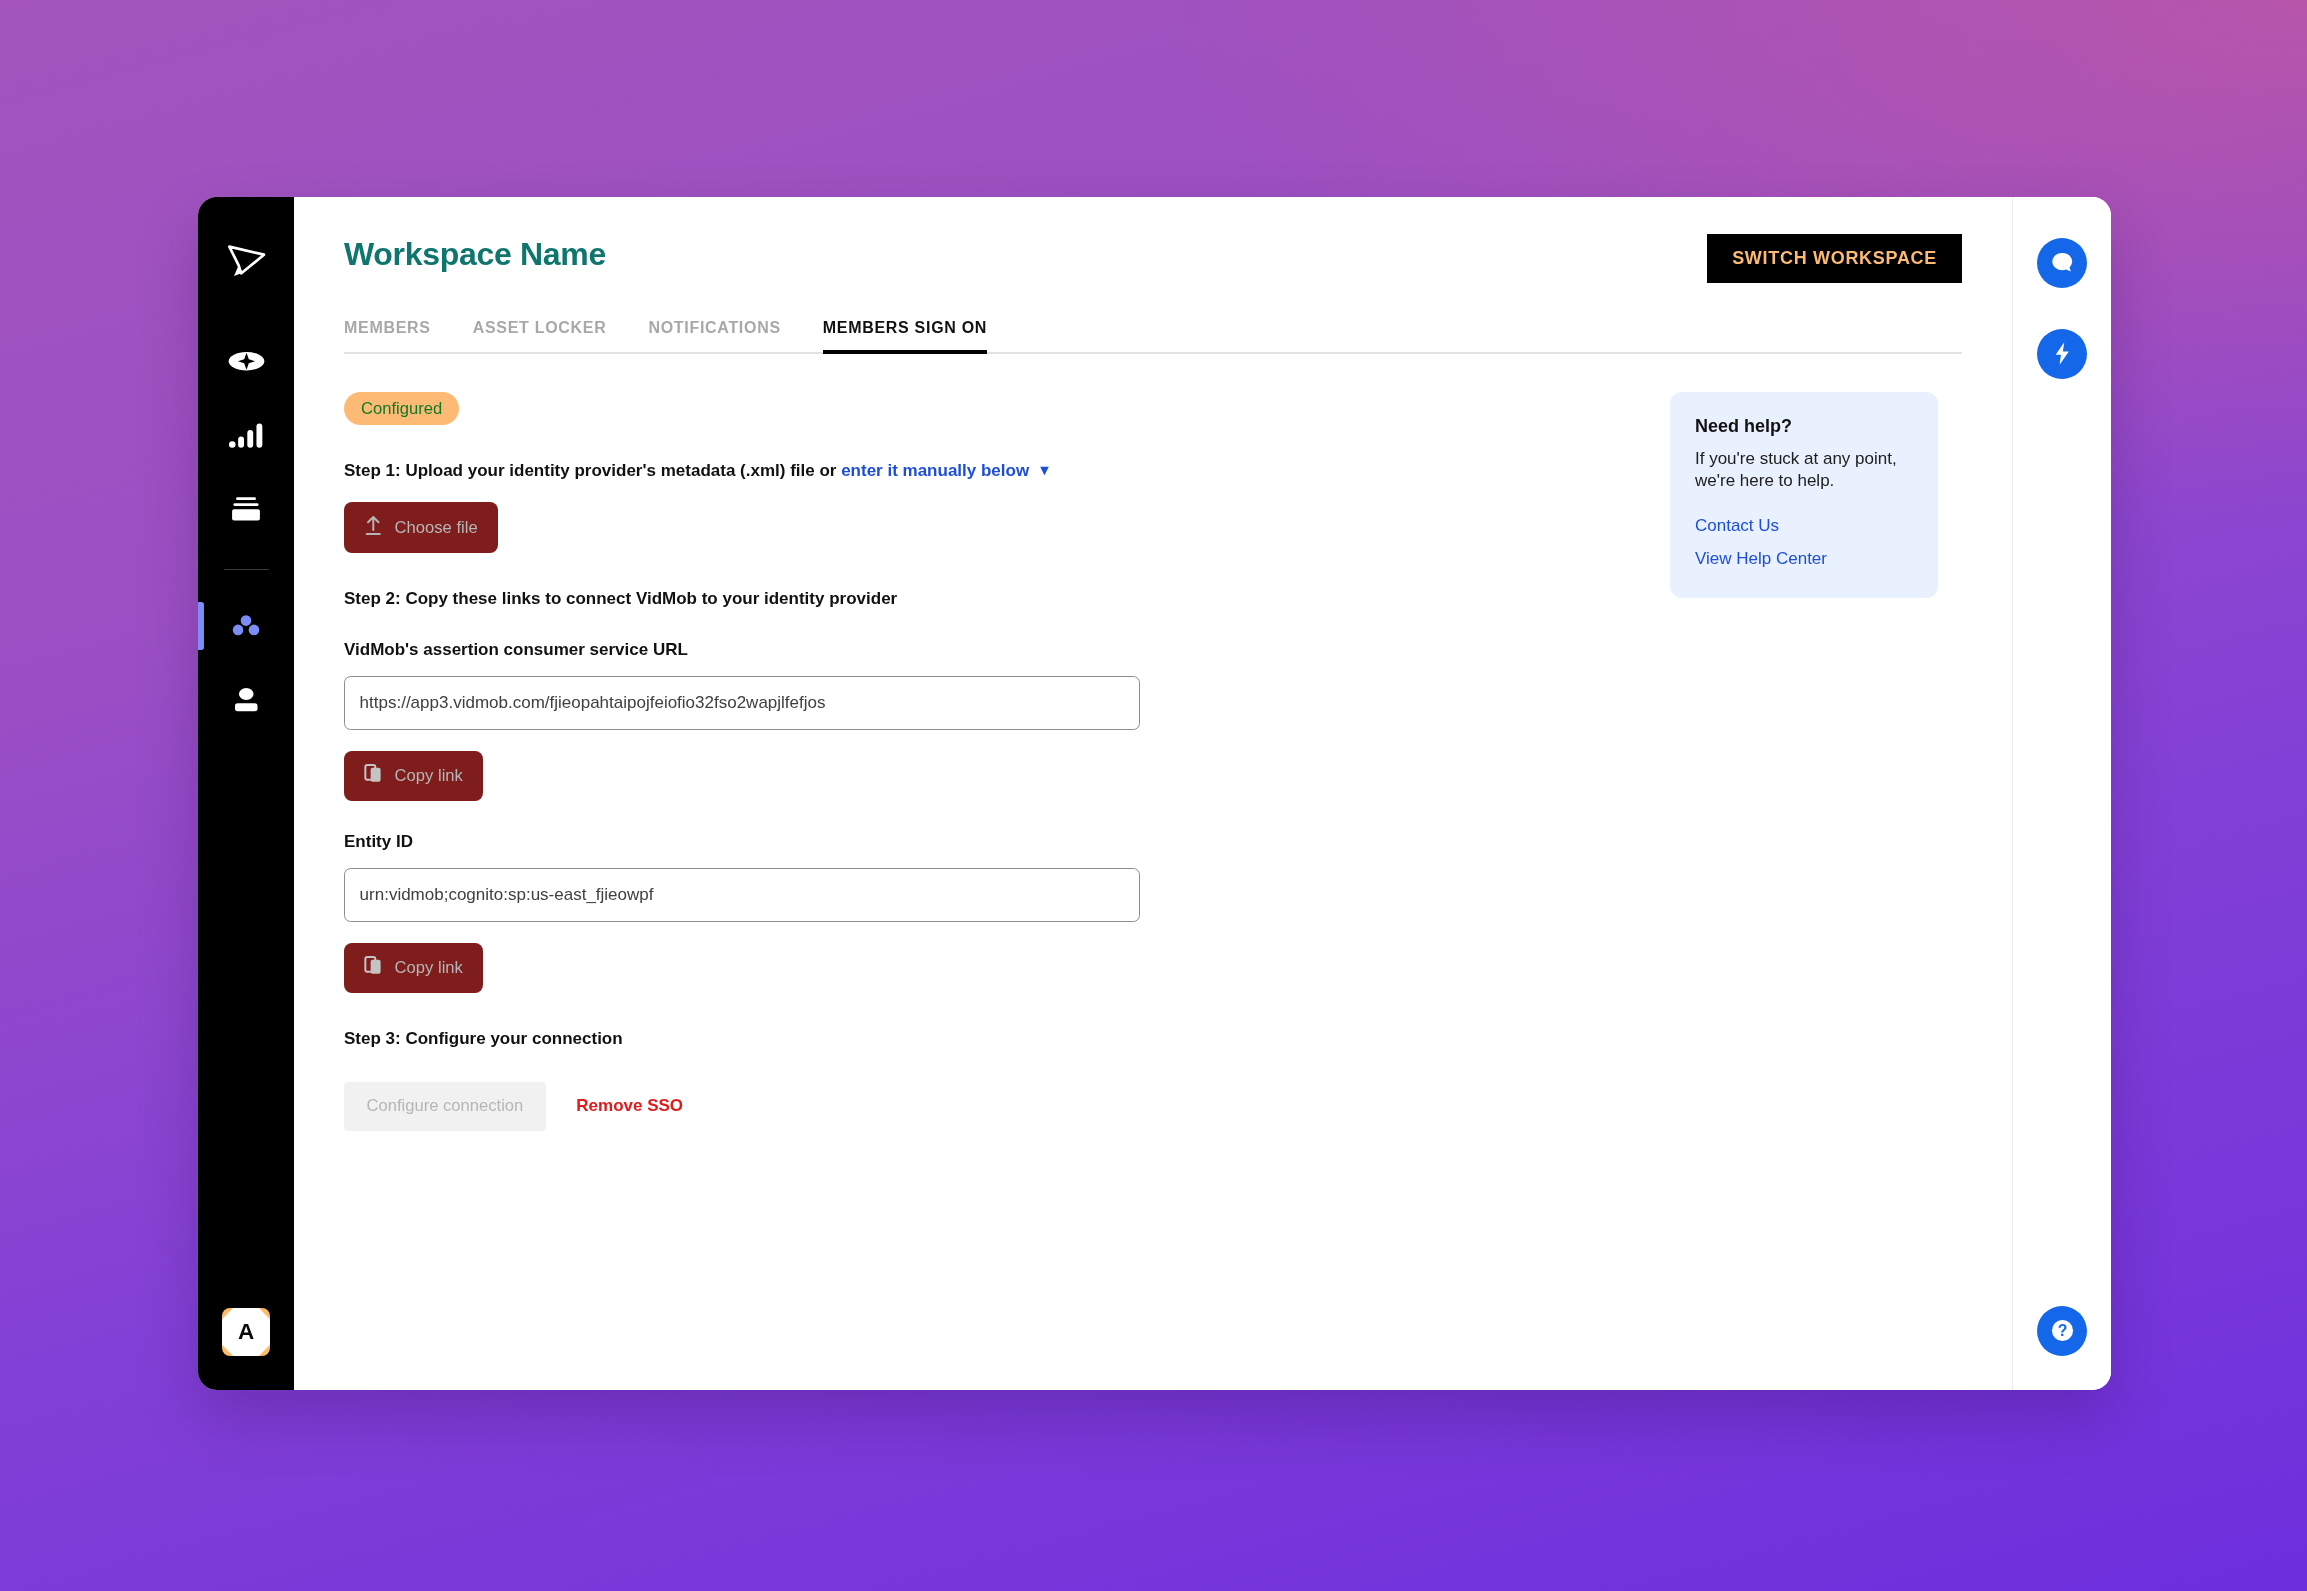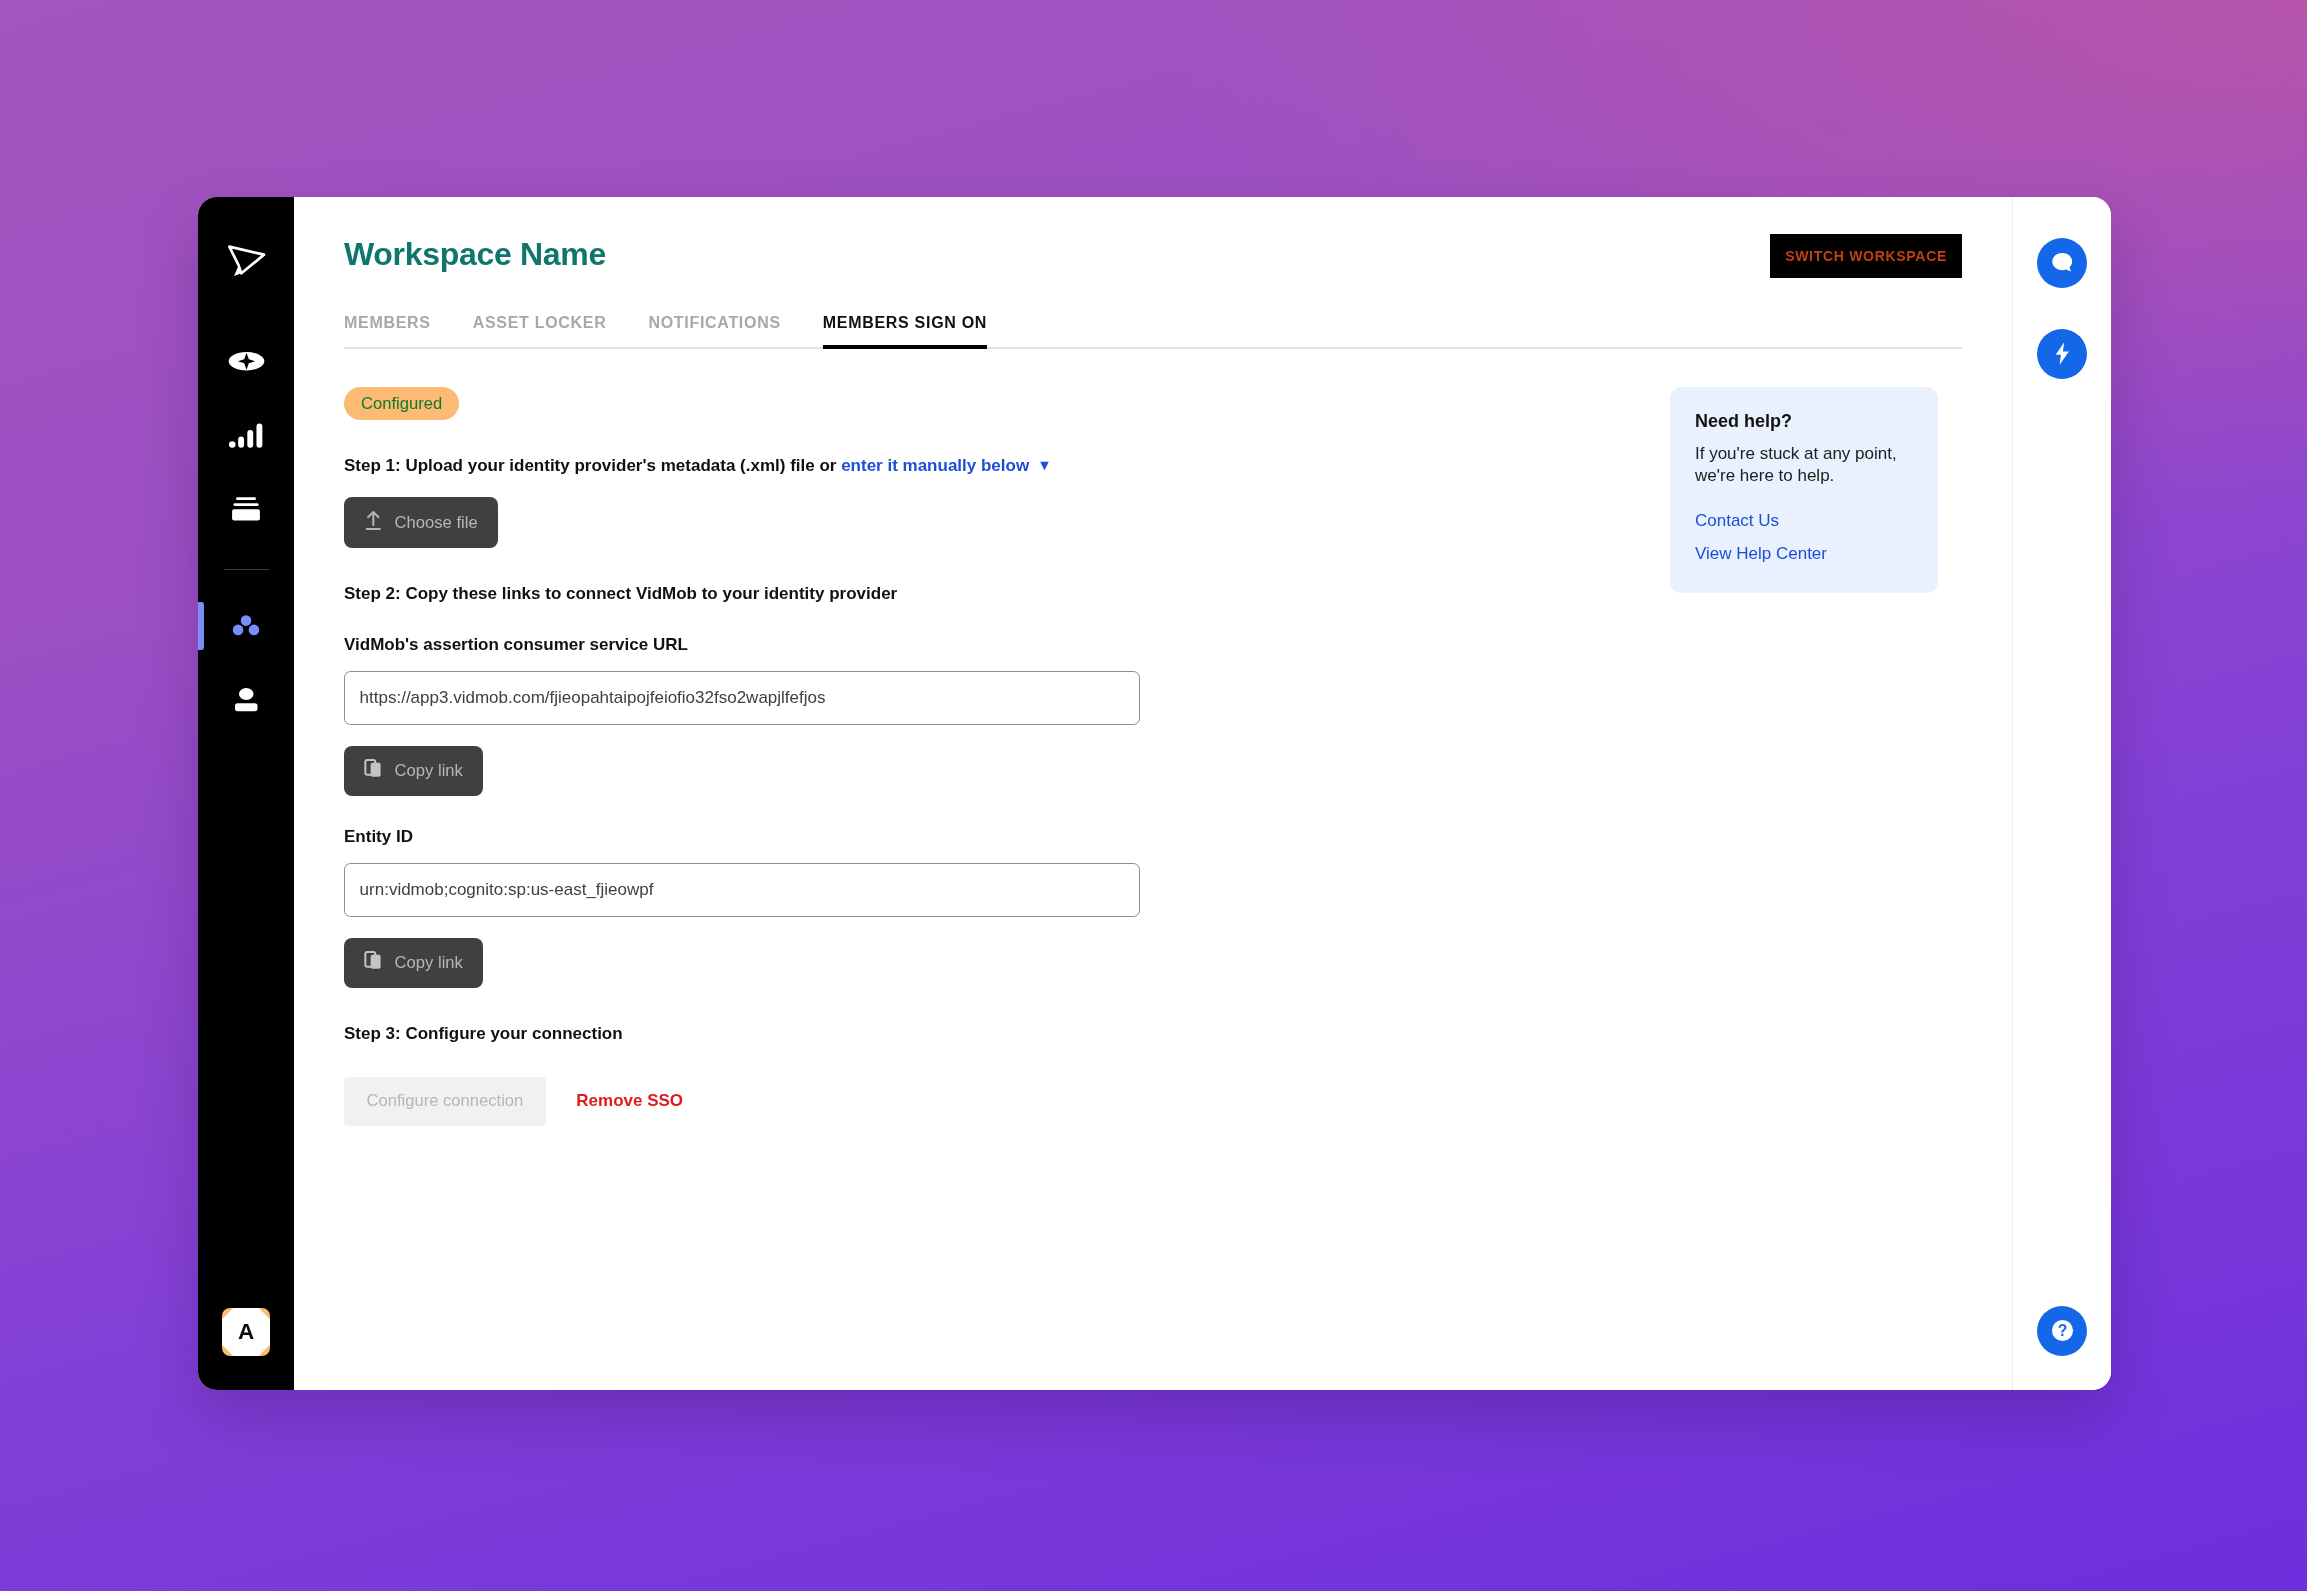--- a/index.html
+++ b/index.html
@@ -118,27 +118,27 @@
   .page-title {
     font-size: 32px;
     font-weight: bold;
     letter-spacing: -0.3px;
     color: #0f766e;
     line-height: 1;
     padding-top: 4px;
   }
   .switch-workspace {
     background: #000000;
-    color: #c2410c;
+    color: #fdba74;
     border: none;
     font-family: inherit;
-    font-size: 14px;
+    font-size: 18px;
     font-weight: bold;
     letter-spacing: 0.7px;
-    padding: 14px 15px;
+    padding: 14px 25px;
     cursor: pointer;
   }
 
   .tabs {
     display: flex;
     gap: 42px;
     margin-top: 36px;
     border-bottom: 2px solid #e2e2e2;
     width: 1624px;
     max-width: 100%;
@@ -194,21 +194,21 @@
     color: #1d4ed8;
     font-size: 14.6px;
     vertical-align: 1.3px;
     cursor: pointer;
   }
 
   .btn-ghost {
     display: inline-flex;
     align-items: center;
     gap: 12px;
-    background: #404040;
+    background: #7f1d1d;
     border: none;
     border-radius: 8px;
     padding: 12.6px 20px;
     font-family: inherit;
     font-size: 16.6px;
     color: #b6b6b6;
     cursor: pointer;
     margin-top: 21px;
   }
 

